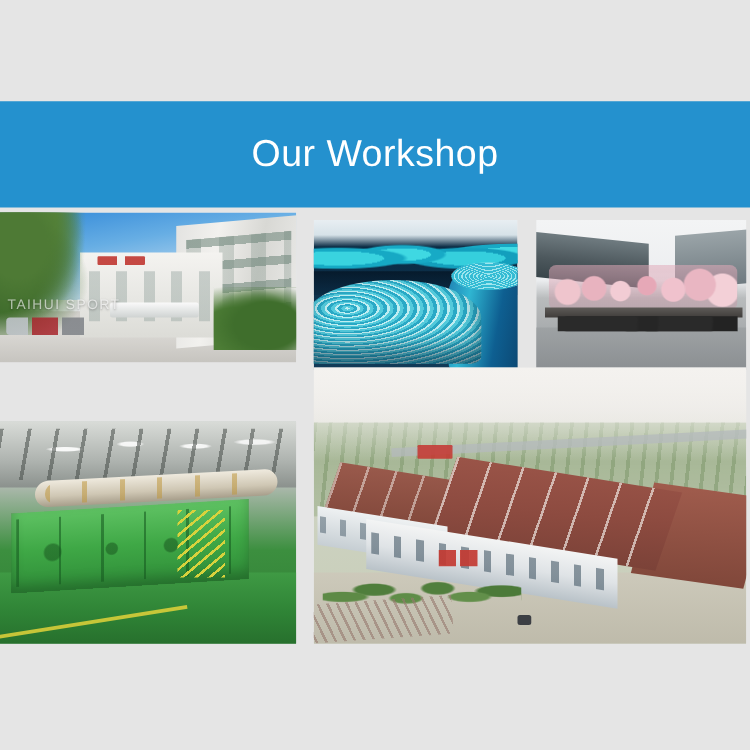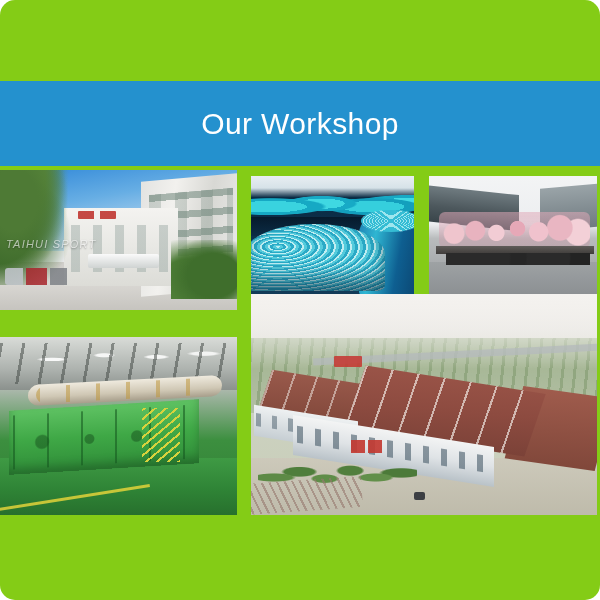--- a/index.html
+++ b/index.html
@@ -10,22 +10,21 @@
     height: 600px;
     background: #ffffff;
     font-family: "Liberation Sans", sans-serif;
     overflow: hidden;
   }
 
   .page {
     position: relative;
     width: 600px;
     height: 600px;
-    background: #84cc16;
-    border-radius: 15px;
+    background: #e5e5e5;
   }
 
   
   .banner {
     position: absolute;
     left: 0;
     top: 81px;
     width: 600px;
     height: 85px;
     background: #2491ce;
@@ -55,21 +54,21 @@
     position: absolute;
     pointer-events: none;
     color: rgba(255,255,255,0.62);
     font-size: 11px;
     letter-spacing: 1.2px;
     font-family: "Liberation Sans", sans-serif;
     text-shadow: 0 1px 2px rgba(0,0,0,0.35);
   }
 
   
-  #photo-office { left: 0px; top: 4px; width: 237px; height: 140px; font-style: italic; }
+  #photo-office { left: 0px; top: 4px; width: 237px; height: 120px; }
   #photo-office .sky {
     position: absolute; left:0; top:0; width:100%; height:58%;
     background: linear-gradient(170deg,#2f87d8 0%, #67aee4 36%, #b9d7ef 70%, #eef4f9 100%);
   }
   #photo-office .bldg-right {
     position:absolute; right:-4px; top:2%; width:42%; height:82%;
     background: linear-gradient(100deg,#e3e3e1 0%,#f2f1ee 30%,#d8d8d4 62%,#ececea 100%);
     transform: skewY(-5deg); transform-origin: right top;
   }
   #photo-office .bldg-right::after{

